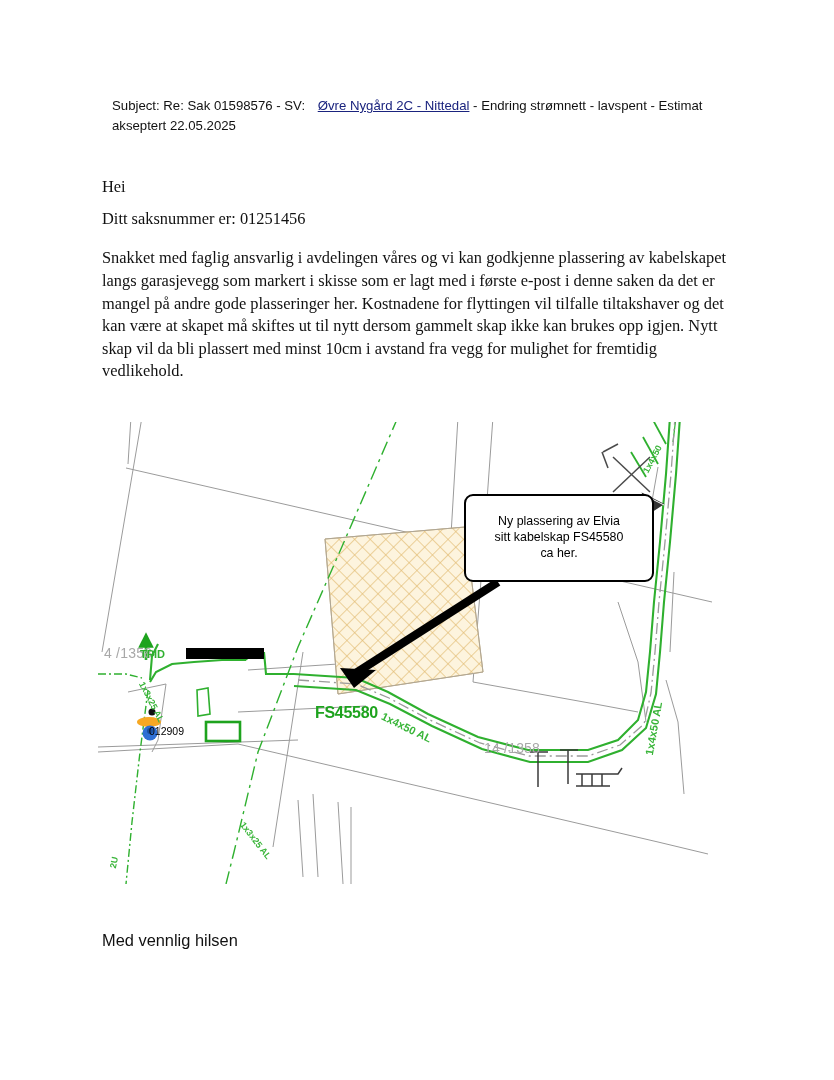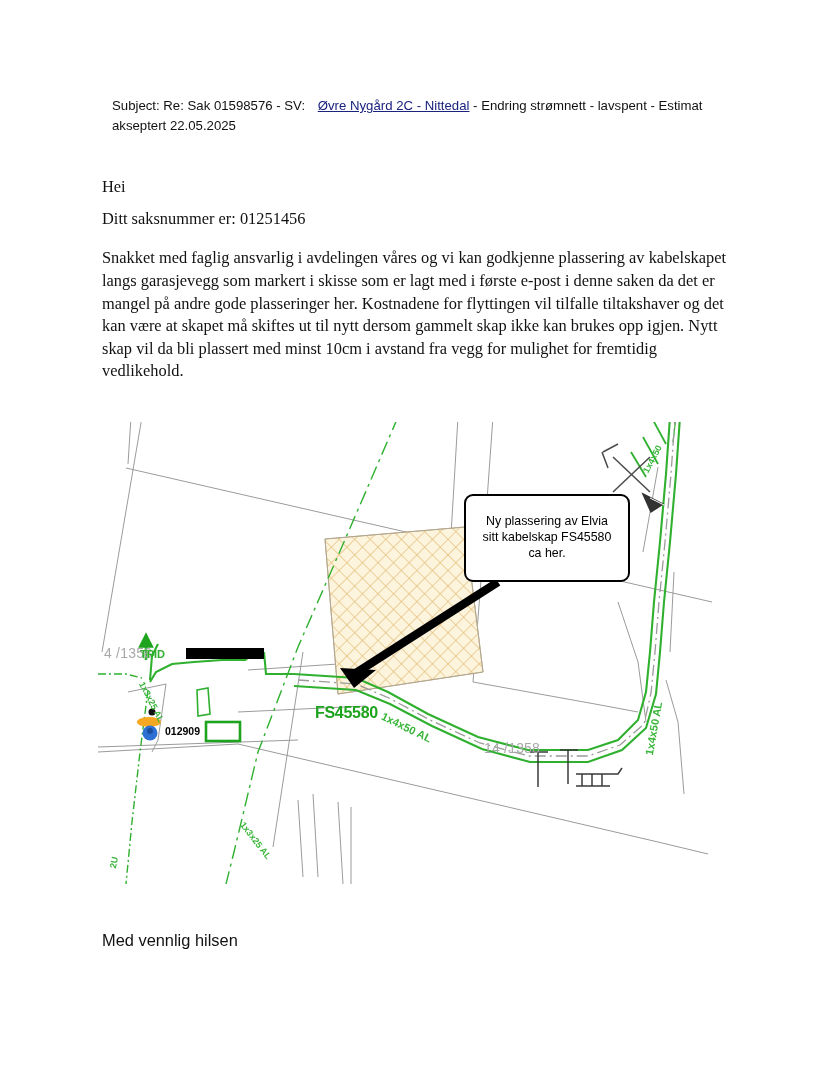--- a/index.html
+++ b/index.html
@@ -69,21 +69,21 @@
     background: #ffffff;
     overflow: hidden;
   }
   .map-figure svg { display: block; }
 
   
   .callout-box {
     position: absolute;
     left: 464px;
     top: 494px;
-    width: 166px;
+    width: 190px;
     height: 88px;
     background: #ffffff;
     border: 2.6px solid #000;
     border-radius: 9px;
     box-sizing: border-box;
     display: flex;
     flex-direction: column;
     align-items: center;
     justify-content: center;
     font-family: "Liberation Sans", sans-serif;
@@ -120,22 +120,21 @@
     font-weight: bold;
   }
   .lbl-green-tiny {
     color: #39b539;
     font-size: 9px;
     font-weight: bold;
   }
   .lbl-black-small {
     color: #000;
     font-size: 10.5px;
-    font-weight: bold;
-    margin-left: 16px;
+    font-weight: normal;
   }
   .redact-bar {
     position: absolute;
     background: #000;
   }
 </style>
 </head>
 <body>
 
 <div class="subject-block">

